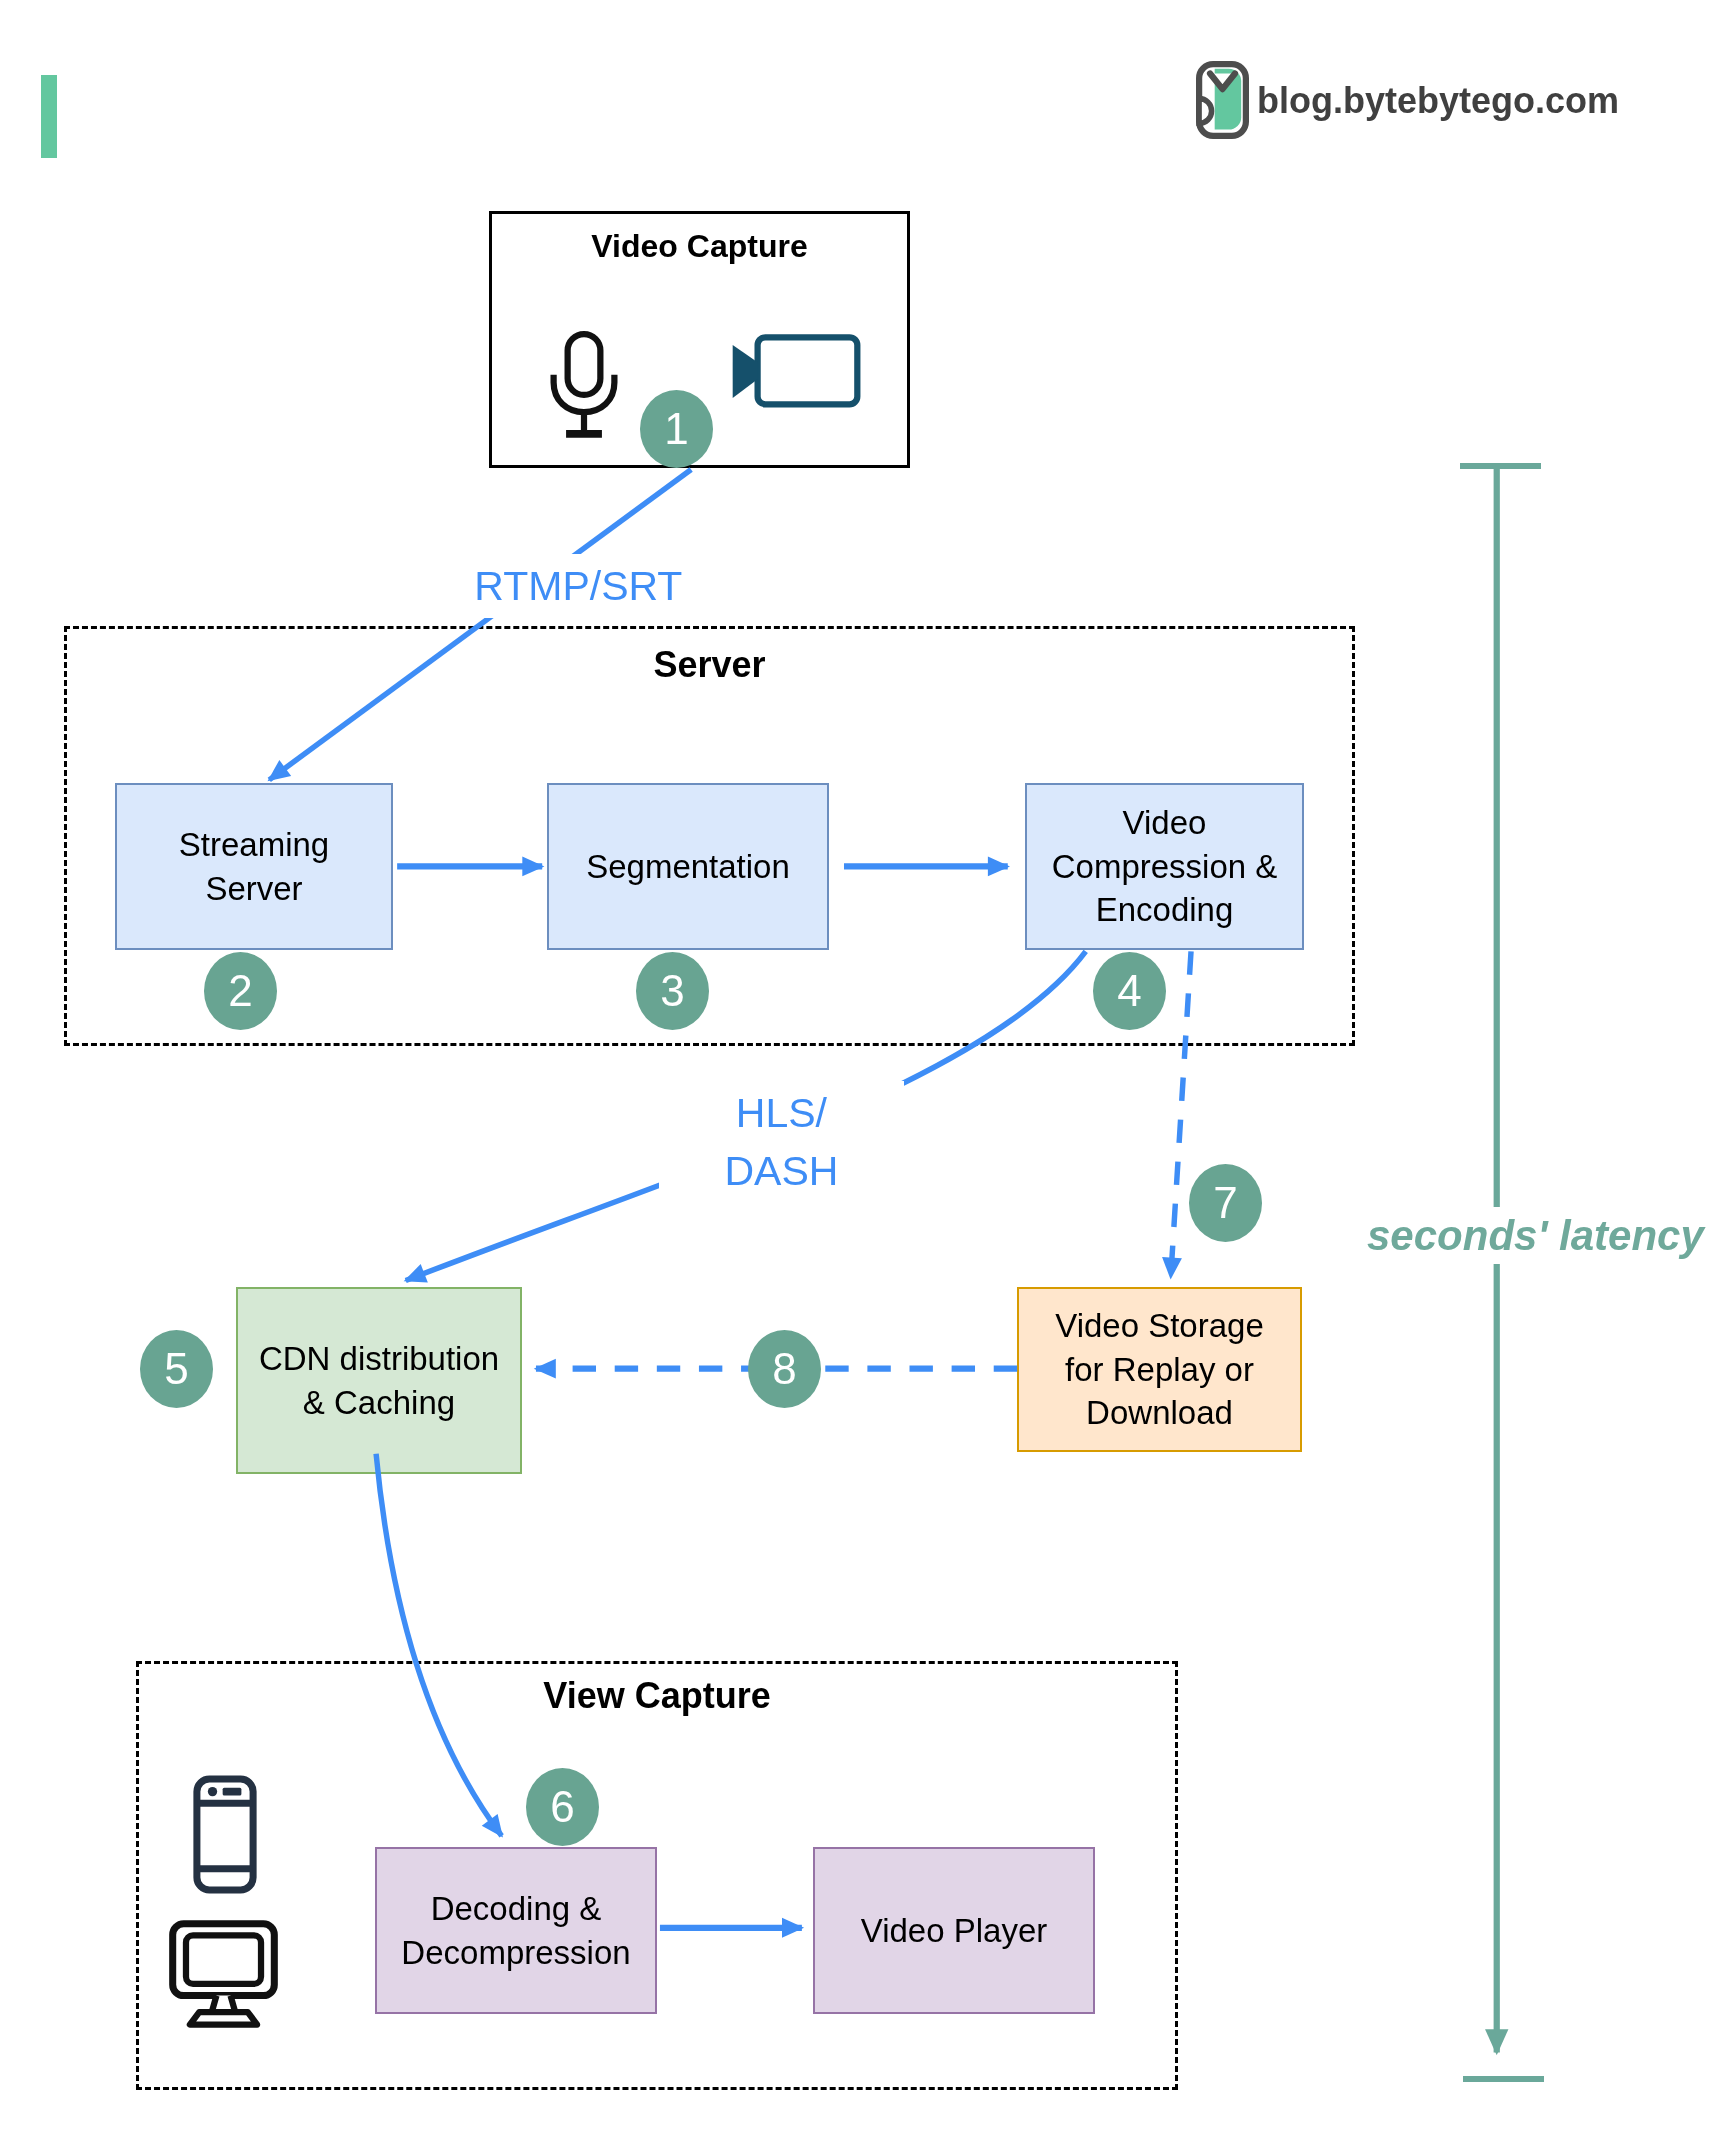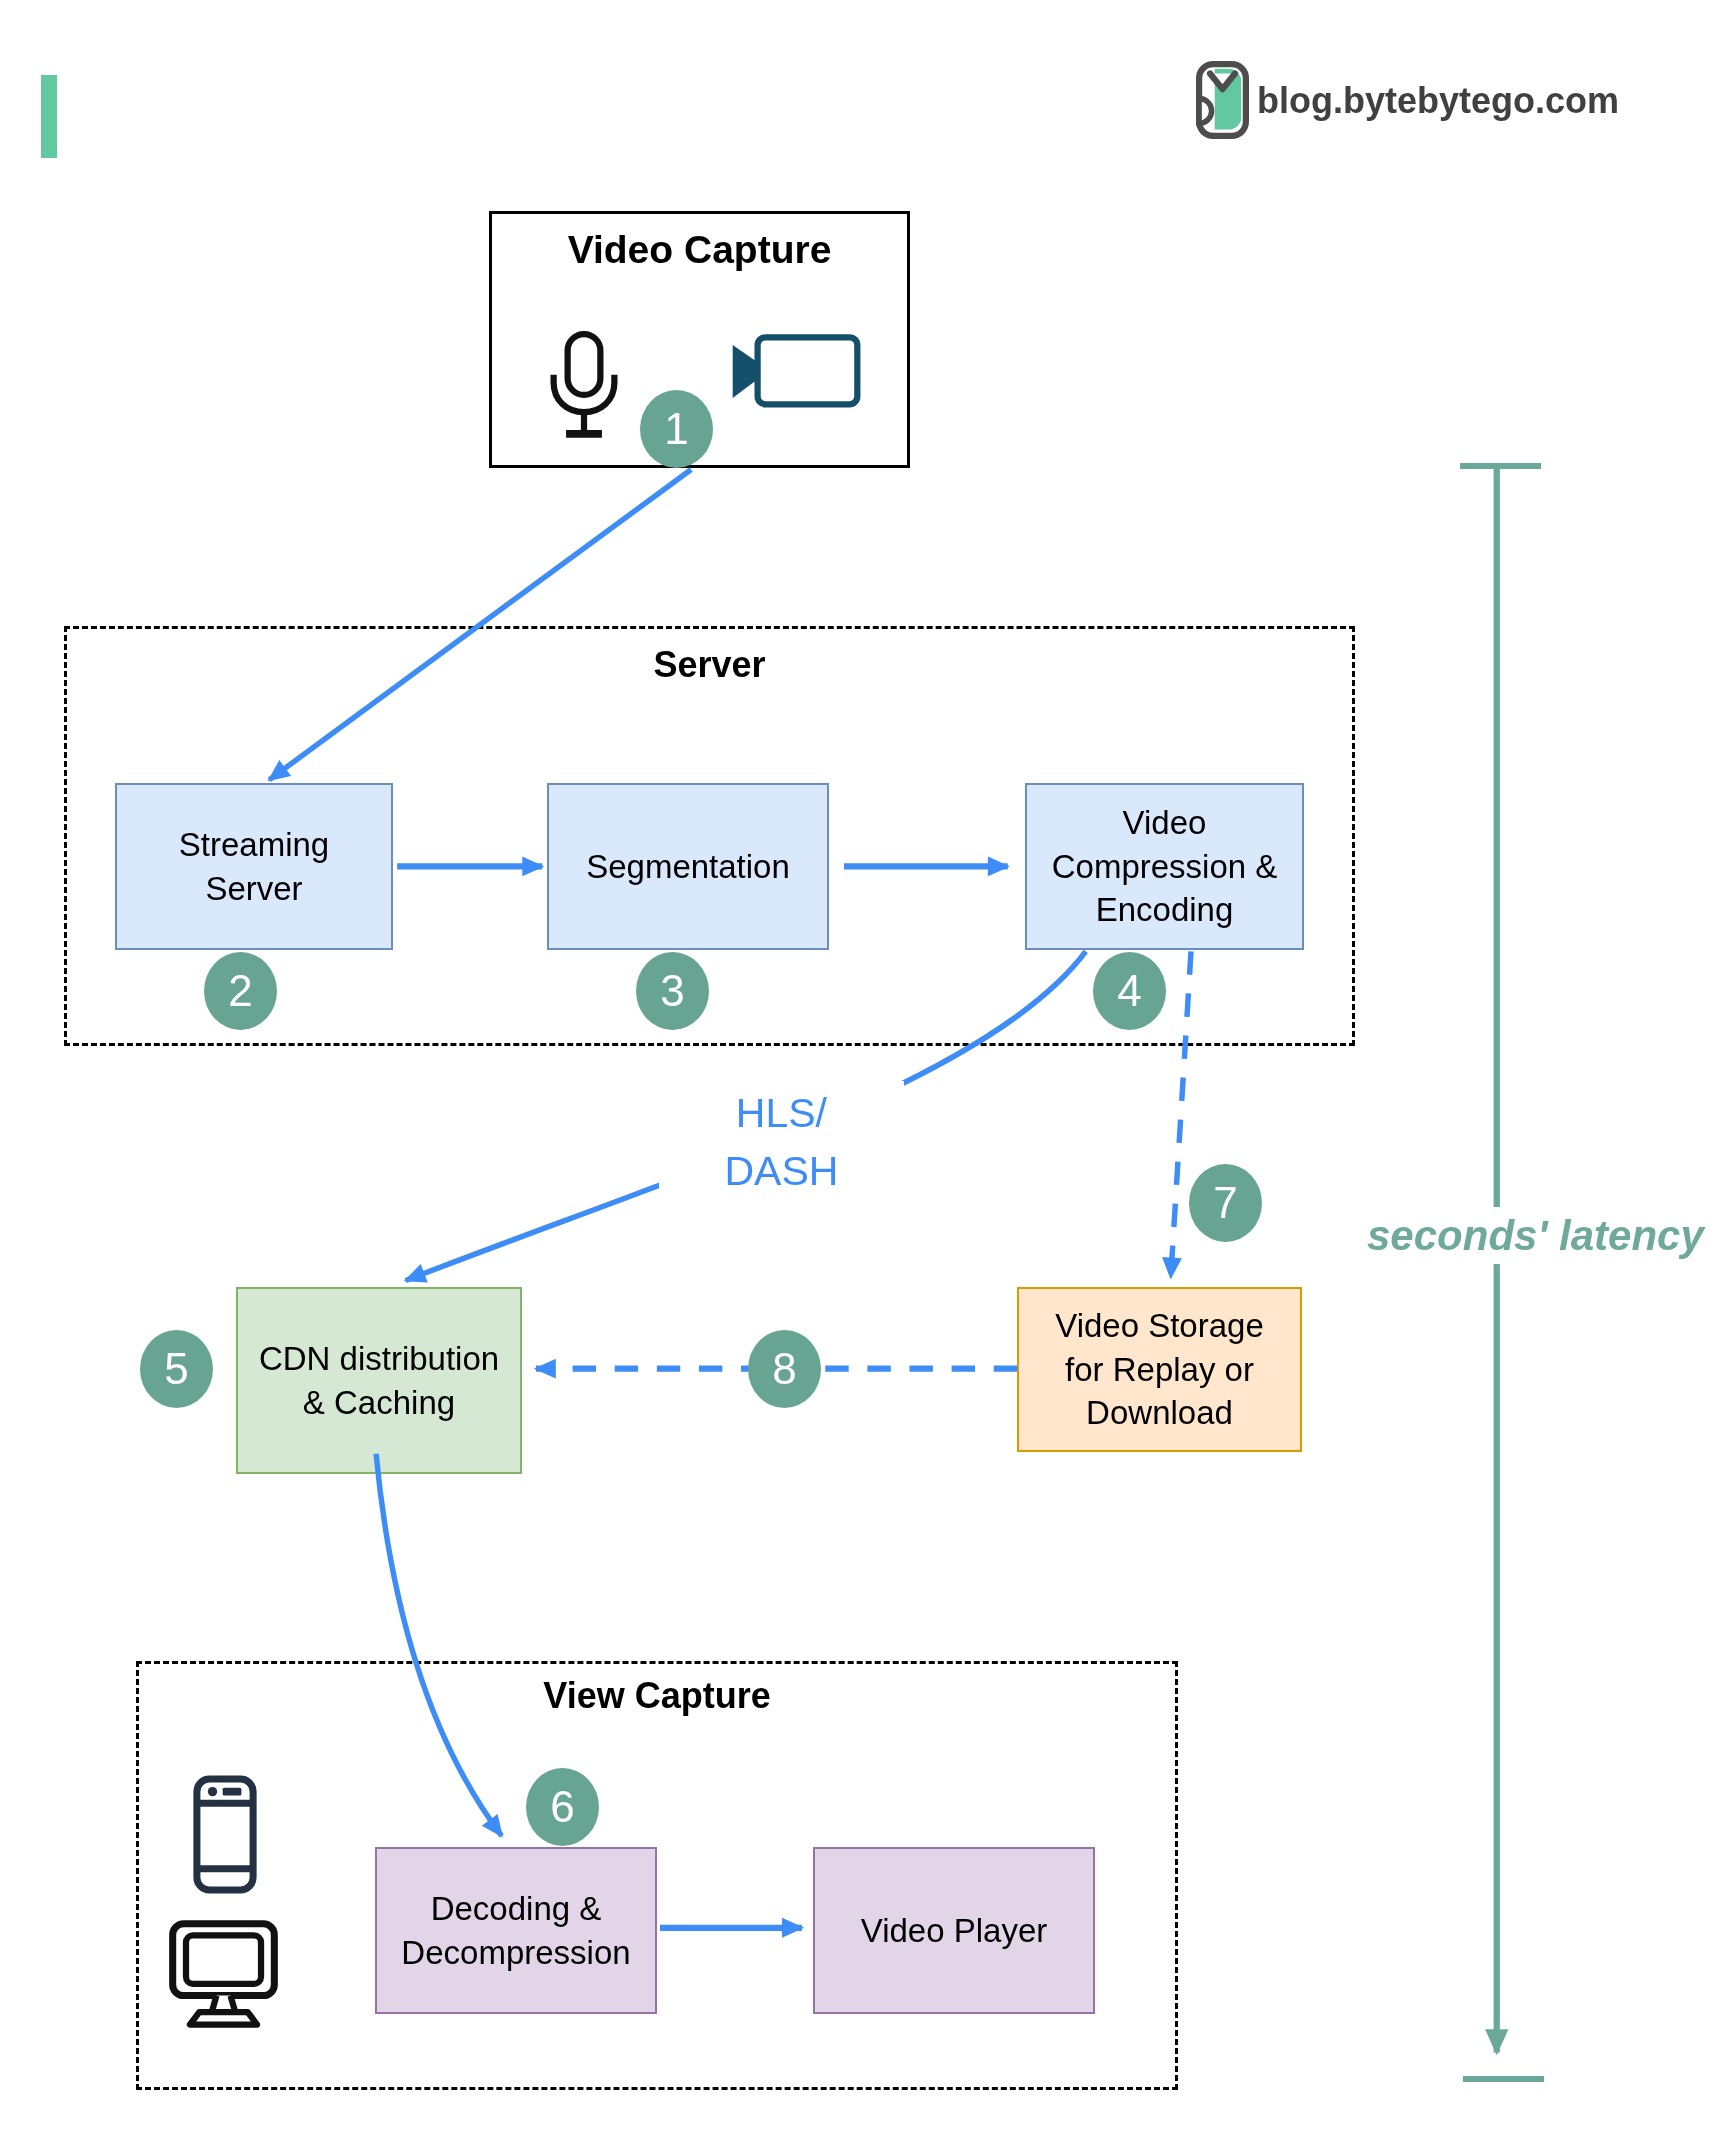--- a/index.html
+++ b/index.html
@@ -28,21 +28,21 @@
          display:flex;align-items:center;justify-content:center;font-size:44px;z-index:6;}
   
   .edge-label{position:absolute;color:#3e8df6;font-size:41px;font-weight:400;background:#fff;
               padding:3.1px 9.4px;text-align:center;white-space:pre-line;line-height:1.42;z-index:5;}
   .latency-label{position:absolute;color:#6fa99b;font-size:42px;font-weight:700;background:#fff;
               padding:4.7px 11px;text-align:center;white-space:nowrap;z-index:5;}
   .latency-bar{position:absolute;background:#6aa89a;z-index:4;}
   
   #edges-svg{position:absolute;left:0;top:0;z-index:3;}
   .node{z-index:2;}
-  .vc-title{position:absolute;left:489px;top:228px;width:421px;text-align:center;font-size:39px;font-weight:700;z-index:3;}
+  .vc-title{position:absolute;left:489px;top:228px;width:421px;text-align:center;font-size:32px;font-weight:700;z-index:3;}
   .icon{position:absolute;z-index:3;}
 </style>
 </head>
 <body>
 
 <div id="canvas">
 
   <div class="accent-bar"></div>
 
   <svg class="logo" viewBox="0 0 68 100">
@@ -124,20 +124,21 @@
     <path d="M482 1864 Q512 2180 643 2354" stroke="#3e8df6" stroke-width="7" fill="none" marker-end="url(#arrow-blue)"></path>
 
     <path d="M846 2472 L1028 2472" stroke="#3e8df6" stroke-width="8" fill="none" marker-end="url(#arrow-blue)"></path>
 
     <path d="M1919 600 L1919 2632" stroke="#6aa89a" stroke-width="8" fill="none" marker-end="url(#arrow-teal)"></path>
   </svg>
 
   <div class="latency-bar" style="left:1460px;top:463px;width:81px;height:6.2px;"></div>
   <div class="latency-bar" style="left:1463px;top:2076px;width:81px;height:6.2px;"></div>
 
+  <div class="edge-label" style="left:448px;top:554px;width:242px;">RTMP/SRT</div>
   <div class="edge-label" style="left:659px;top:1081px;width:226px;">HLS/
 DASH</div>
   <div class="latency-label" style="left:1356px;top:1207px;font-style:italic;">seconds' latency</div>
 
   <div class="badge" style="left:640px;top:390px;">1</div>
   <div class="badge" style="left:204px;top:952px;">2</div>
   <div class="badge" style="left:636px;top:952px;">3</div>
   <div class="badge" style="left:1093px;top:952px;">4</div>
   <div class="badge" style="left:140px;top:1330px;">5</div>
   <div class="badge" style="left:526px;top:1768px;">6</div>

